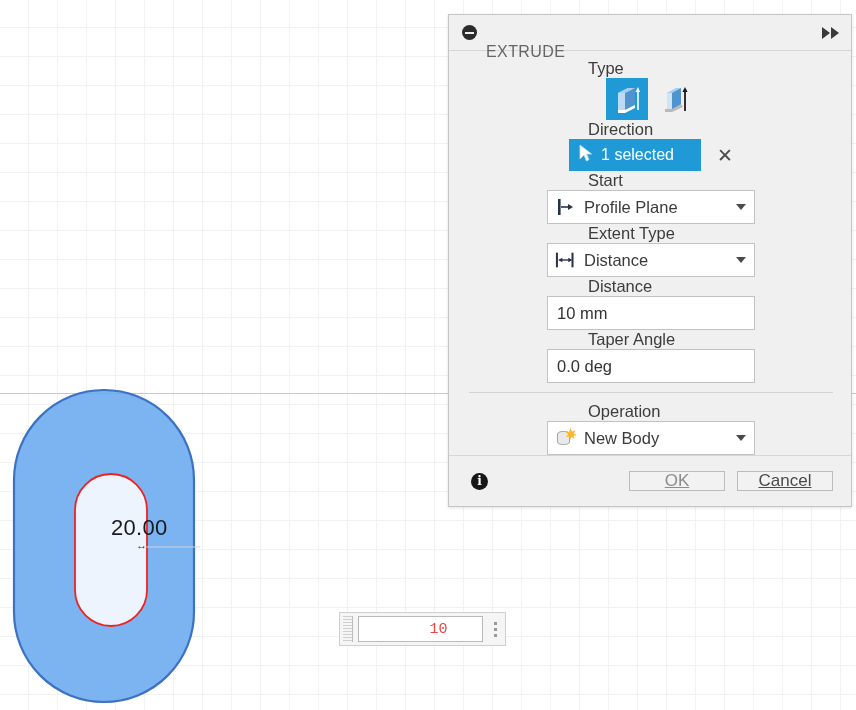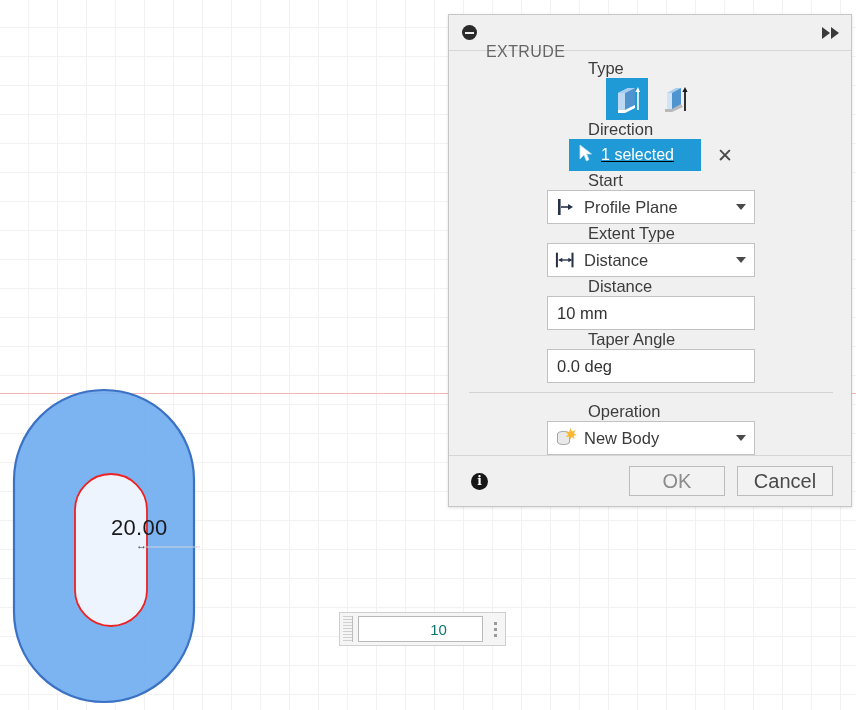--- a/index.html
+++ b/index.html
@@ -101,23 +101,23 @@
       to bottom, #cfcfcf 0 1px, transparent 1px 3px);
     border-right: 1px solid #bdbdbd;
   }
   #manip-input {
     flex: 1;
     height: 26px;
     margin: 0 2px;
     background: #ffffff;
     border: 1px solid #b9b9b9;
     text-align: center;
-    font-family: Liberation Sans, sans-serif;
+    font-family: Liberation Mono, monospace;
     font-size: 15px;
-    color: #0f766e;
+    color: #ef4444;
     line-height: 26px;
     box-sizing: border-box;
     padding-left: 36px;
   }
   #manip-dots {
     width: 20px;
     height: 30px;
     display: flex;
     flex-direction: column;
     align-items: center;
@@ -229,21 +229,20 @@
 
   
   #profiles-chip {
     background: #1f9ad6;
     height: 32px;
     min-width: 132px;
     display: flex;
     align-items: center;
     padding: 0 14px 0 10px;
     box-sizing: border-box;
-    text-decoration: underline;
   }
   #profiles-chip .chip-label {
     color: #ffffff;
     font-size: 16px;
     margin-left: 8px;
   }
   #profiles-clear {
     margin-left: 16px;
     font-size: 19px;
     color: #4b4b4b;
@@ -318,29 +317,30 @@
     font-weight: bold;
     font-family: "DejaVu Serif", serif;
     display: flex;
     align-items: center;
     justify-content: center;
     flex: none;
     line-height: 1;
   }
   #footer-spacer { flex: 1; }
   .dlg-btn {
-    height: 30px;
+    height: 20px;
     min-width: 96px;
     border: 1px solid #bcbcbc;
     background: #f2f2f2;
-    font-size: 20px;
+    font-size: 17px;
     display: flex;
     align-items: center;
     justify-content: center;
     box-sizing: border-box;
+    text-decoration: underline;
   }
   .dlg-btn.ok { color: #8c8c8c; margin-right: 12px; }
   .dlg-btn.cancel { color: #4a4a4a; }
 </style>
 </head>
 <body>
 
 <div id="root">
 
   <div id="canvas">

